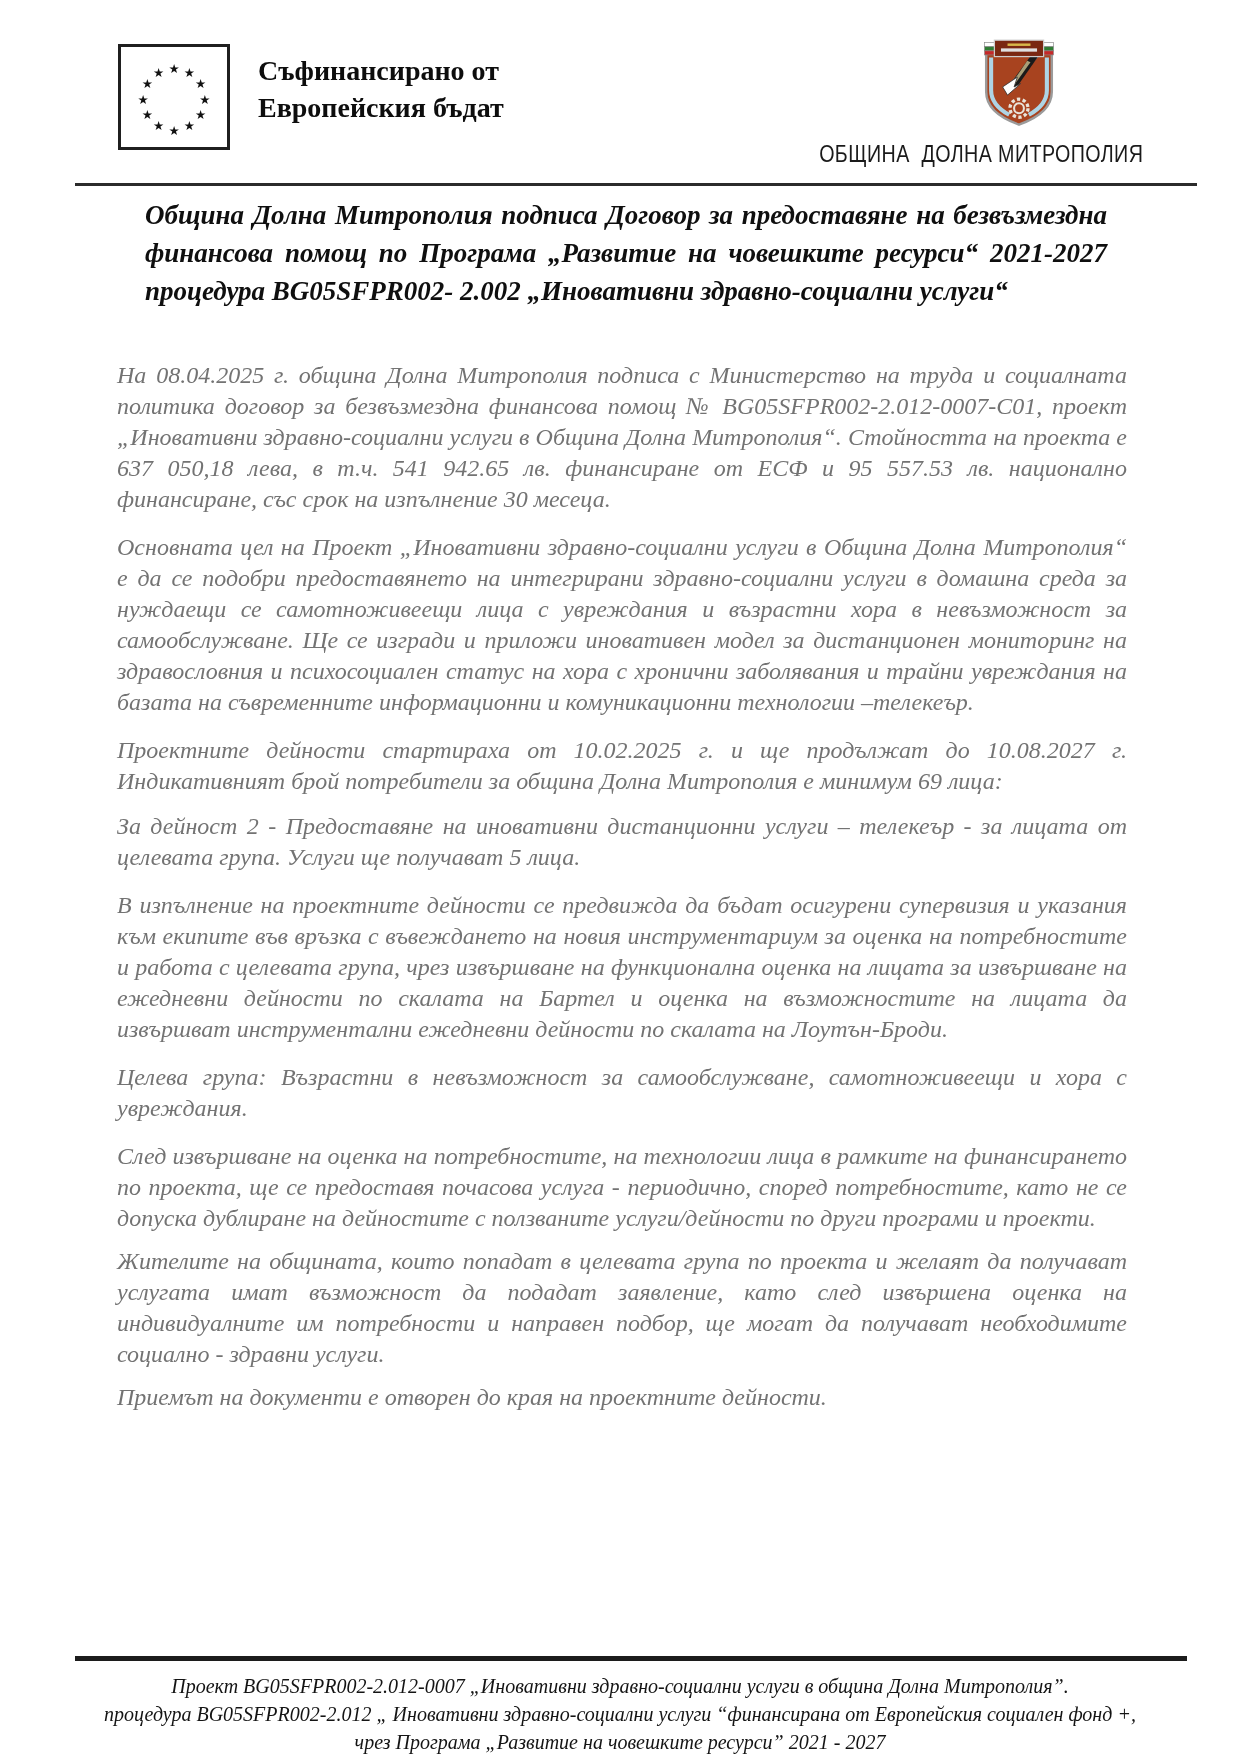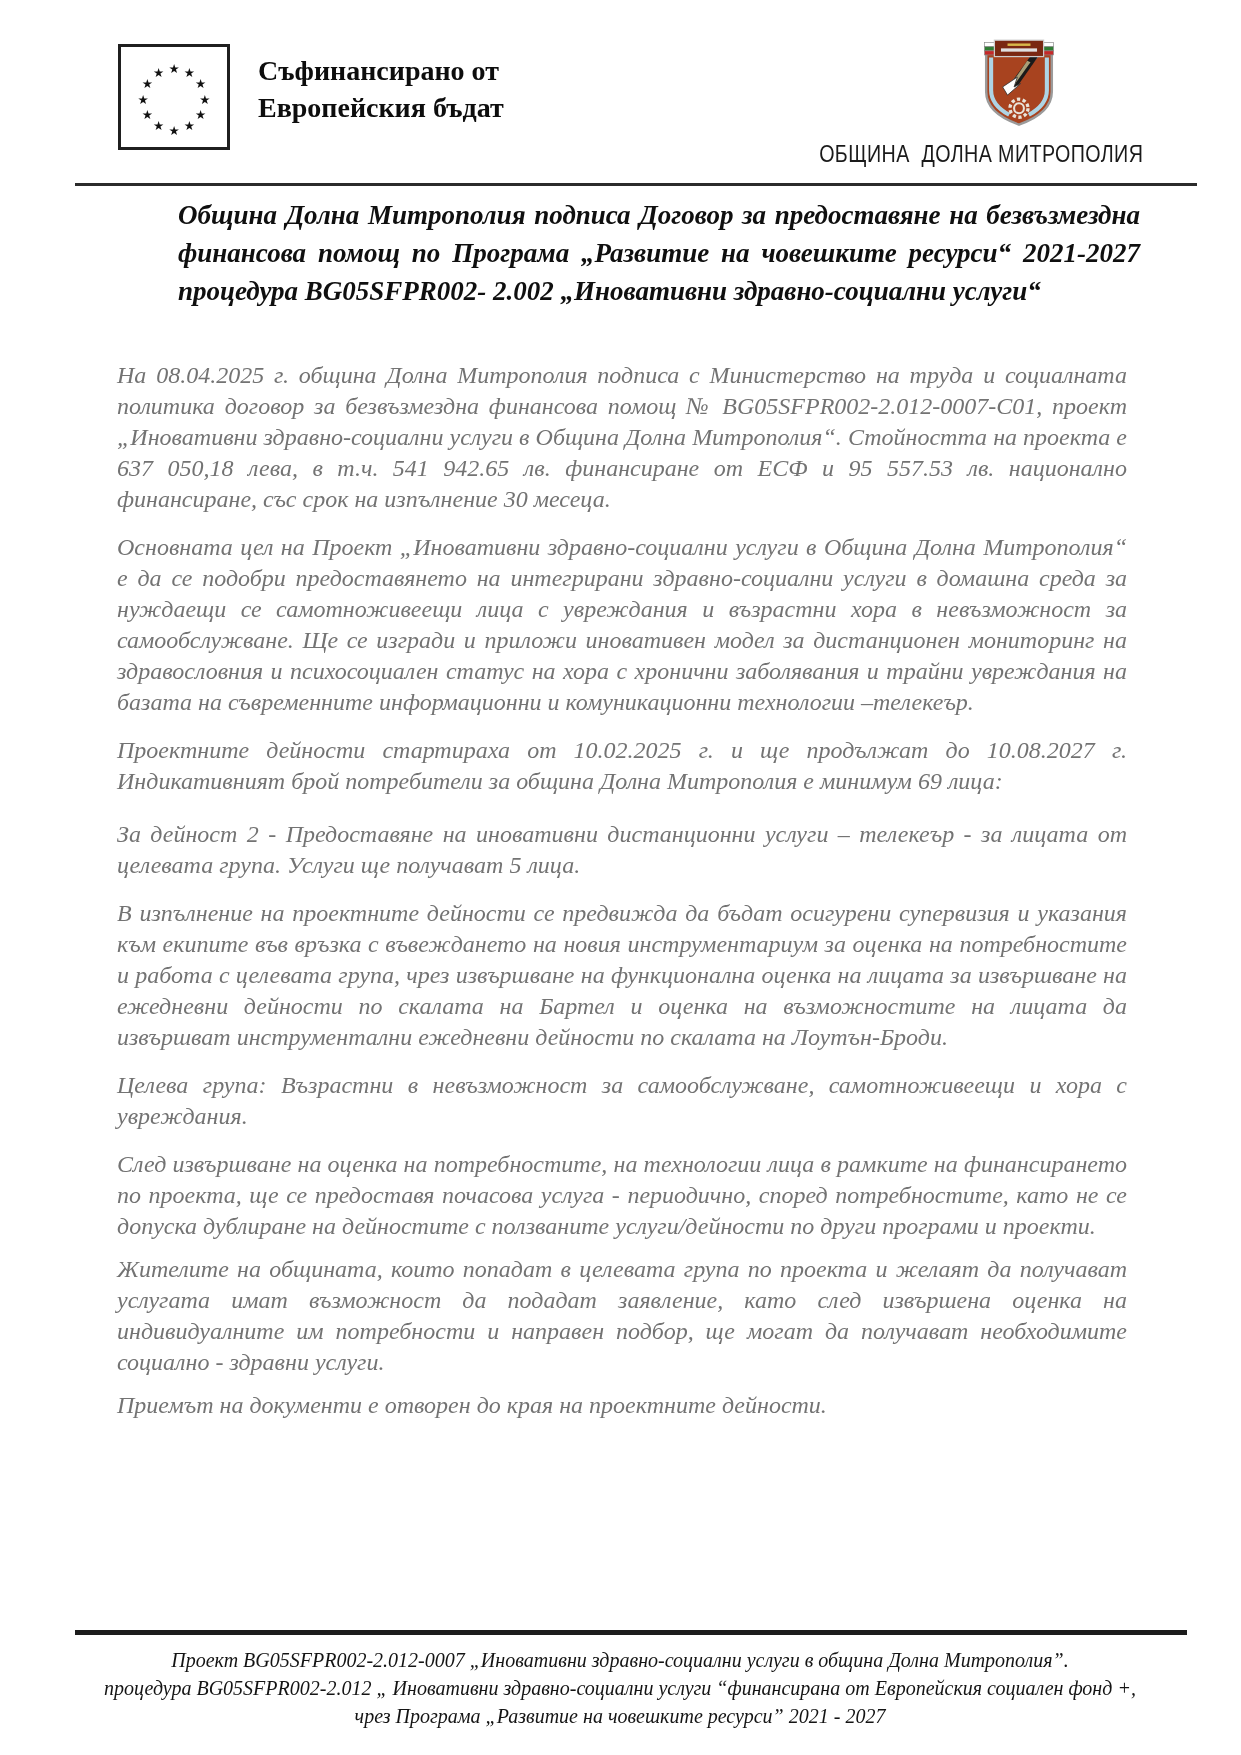--- a/index.html
+++ b/index.html
@@ -26,34 +26,34 @@
   .emblem-wrap{position:absolute;left:978px;top:36px;width:82px;height:92px;}
   .muni-label{
     position:absolute;right:98px;top:140px;
     font-family:"Liberation Sans","DejaVu Sans",sans-serif;
     font-size:24px;color:#1a1a1a;white-space:pre;
     transform:scaleX(0.82);transform-origin:100% 50%;
     letter-spacing:0.5px;
   }
   
   .doc-title{
-    position:absolute;left:178px;top:196px;width:962px;
+    position:absolute;left:145px;top:196px;width:962px;
     font-size:27px;font-weight:bold;font-style:italic;
     line-height:38px;text-align:justify;color:#0f0f0f;
   }
   .body-text{
     position:absolute;left:117px;top:360px;width:1010px;
   }
   .body-text p{
     margin:0 0 17px 0;
     font-size:24px;font-style:italic;line-height:31px;
     text-align:justify;color:#737373;
   }
   
-  .footer{position:absolute;left:0;bottom:0;width:100%;height:125px;}
+  .footer{position:absolute;left:0;bottom:0;width:100%;height:99px;}
   .footer-rule{position:absolute;left:75px;top:0;width:1112px;height:5px;background:#1c1c1c;}
   .footer-lines{
     position:absolute;left:70px;top:16px;width:1100px;
     text-align:center;font-style:italic;color:#141414;
   }
   .footer-lines div{font-size:20px;line-height:28px;}
 </style>
 </head>
 <body>
 
@@ -120,21 +120,21 @@
     <div class="muni-label">ОБЩИНА  ДОЛНА МИТРОПОЛИЯ</div>
 
     <div class="header-rule"></div>
   </div>
 
   <div class="doc-title">Община Долна Митрополия подписа Договор за предоставяне на безвъзмездна финансова помощ по Програма „Развитие на човешките ресурси“ 2021-2027 процедура BG05SFPR002- 2.002 „Иновативни здравно-социални услуги“</div>
 
   <div class="body-text">
     <p>На 08.04.2025 г. община Долна Митрополия подписа с Министерство на труда и социалната политика договор за безвъзмездна финансова помощ № BG05SFPR002-2.012-0007-С01, проект „Иновативни здравно-социални услуги в Община Долна Митрополия“. Стойността  на проекта е 637 050,18 лева, в т.ч. 541 942.65 лв. финансиране от ЕСФ и 95 557.53 лв. национално финансиране,  със срок на изпълнение 30 месеца.</p>
     <p>Основната цел на Проект „Иновативни здравно-социални услуги в Община Долна Митрополия“  е да се подобри предоставянето на интегрирани здравно-социални услуги в домашна среда за нуждаещи се самотноживеещи лица с увреждания и възрастни хора в невъзможност за самообслужване. Ще се изгради и приложи иновативен модел за дистанционен мониторинг на здравословния и психосоциален статус на хора с хронични заболявания и трайни увреждания на базата на съвременните информационни и комуникационни технологии –телекеър.</p>
-    <p style="margin-bottom:22px;">Проектните дейности стартираха от 10.02.2025 г. и ще продължат до 10.08.2027 г. Индикативният брой потребители за община Долна Митрополия е минимум 69 лица:</p>
+    <p style="margin-bottom:14px;">Проектните дейности стартираха от 10.02.2025 г. и ще продължат до 10.08.2027 г. Индикативният брой потребители за община Долна Митрополия е минимум 69 лица:</p>
     <p>За дейност 2 - Предоставяне на иновативни дистанционни услуги – телекеър  - за лицата от целевата група. Услуги ще получават 5 лица.</p>
     <p>В изпълнение на проектните дейности се предвижда да бъдат осигурени супервизия и указания към екипите във връзка с въвеждането на новия инструментариум за оценка на потребностите и работа с целевата група, чрез извършване на функционална оценка на лицата за извършване на ежедневни дейности по скалата на Бартел и оценка на възможностите на лицата да извършват инструментални ежедневни дейности по скалата на Лоутън-Броди.</p>
     <p>Целева група: Възрастни в невъзможност за самообслужване, самотноживеещи и хора с увреждания.</p>
     <p style="margin-bottom:12px;">След извършване на оценка на потребностите, на технологии лица в рамките на финансирането по проекта, ще се предоставя почасова услуга - периодично, според потребностите, като не се допуска дублиране на дейностите с ползваните услуги/дейности по други програми и проекти.</p>
     <p style="margin-bottom:12px;">Жителите на общината, които попадат в целевата група  по проекта и желаят да получават услугата имат възможност да подадат заявление, като след извършена оценка на индивидуалните им потребности и направен подбор, ще могат да получават необходимите  социално - здравни услуги.</p>
     <p>Приемът на документи е отворен до края на проектните дейности.</p>
   </div>
 
   <div class="footer">
     <div class="footer-rule"></div>

